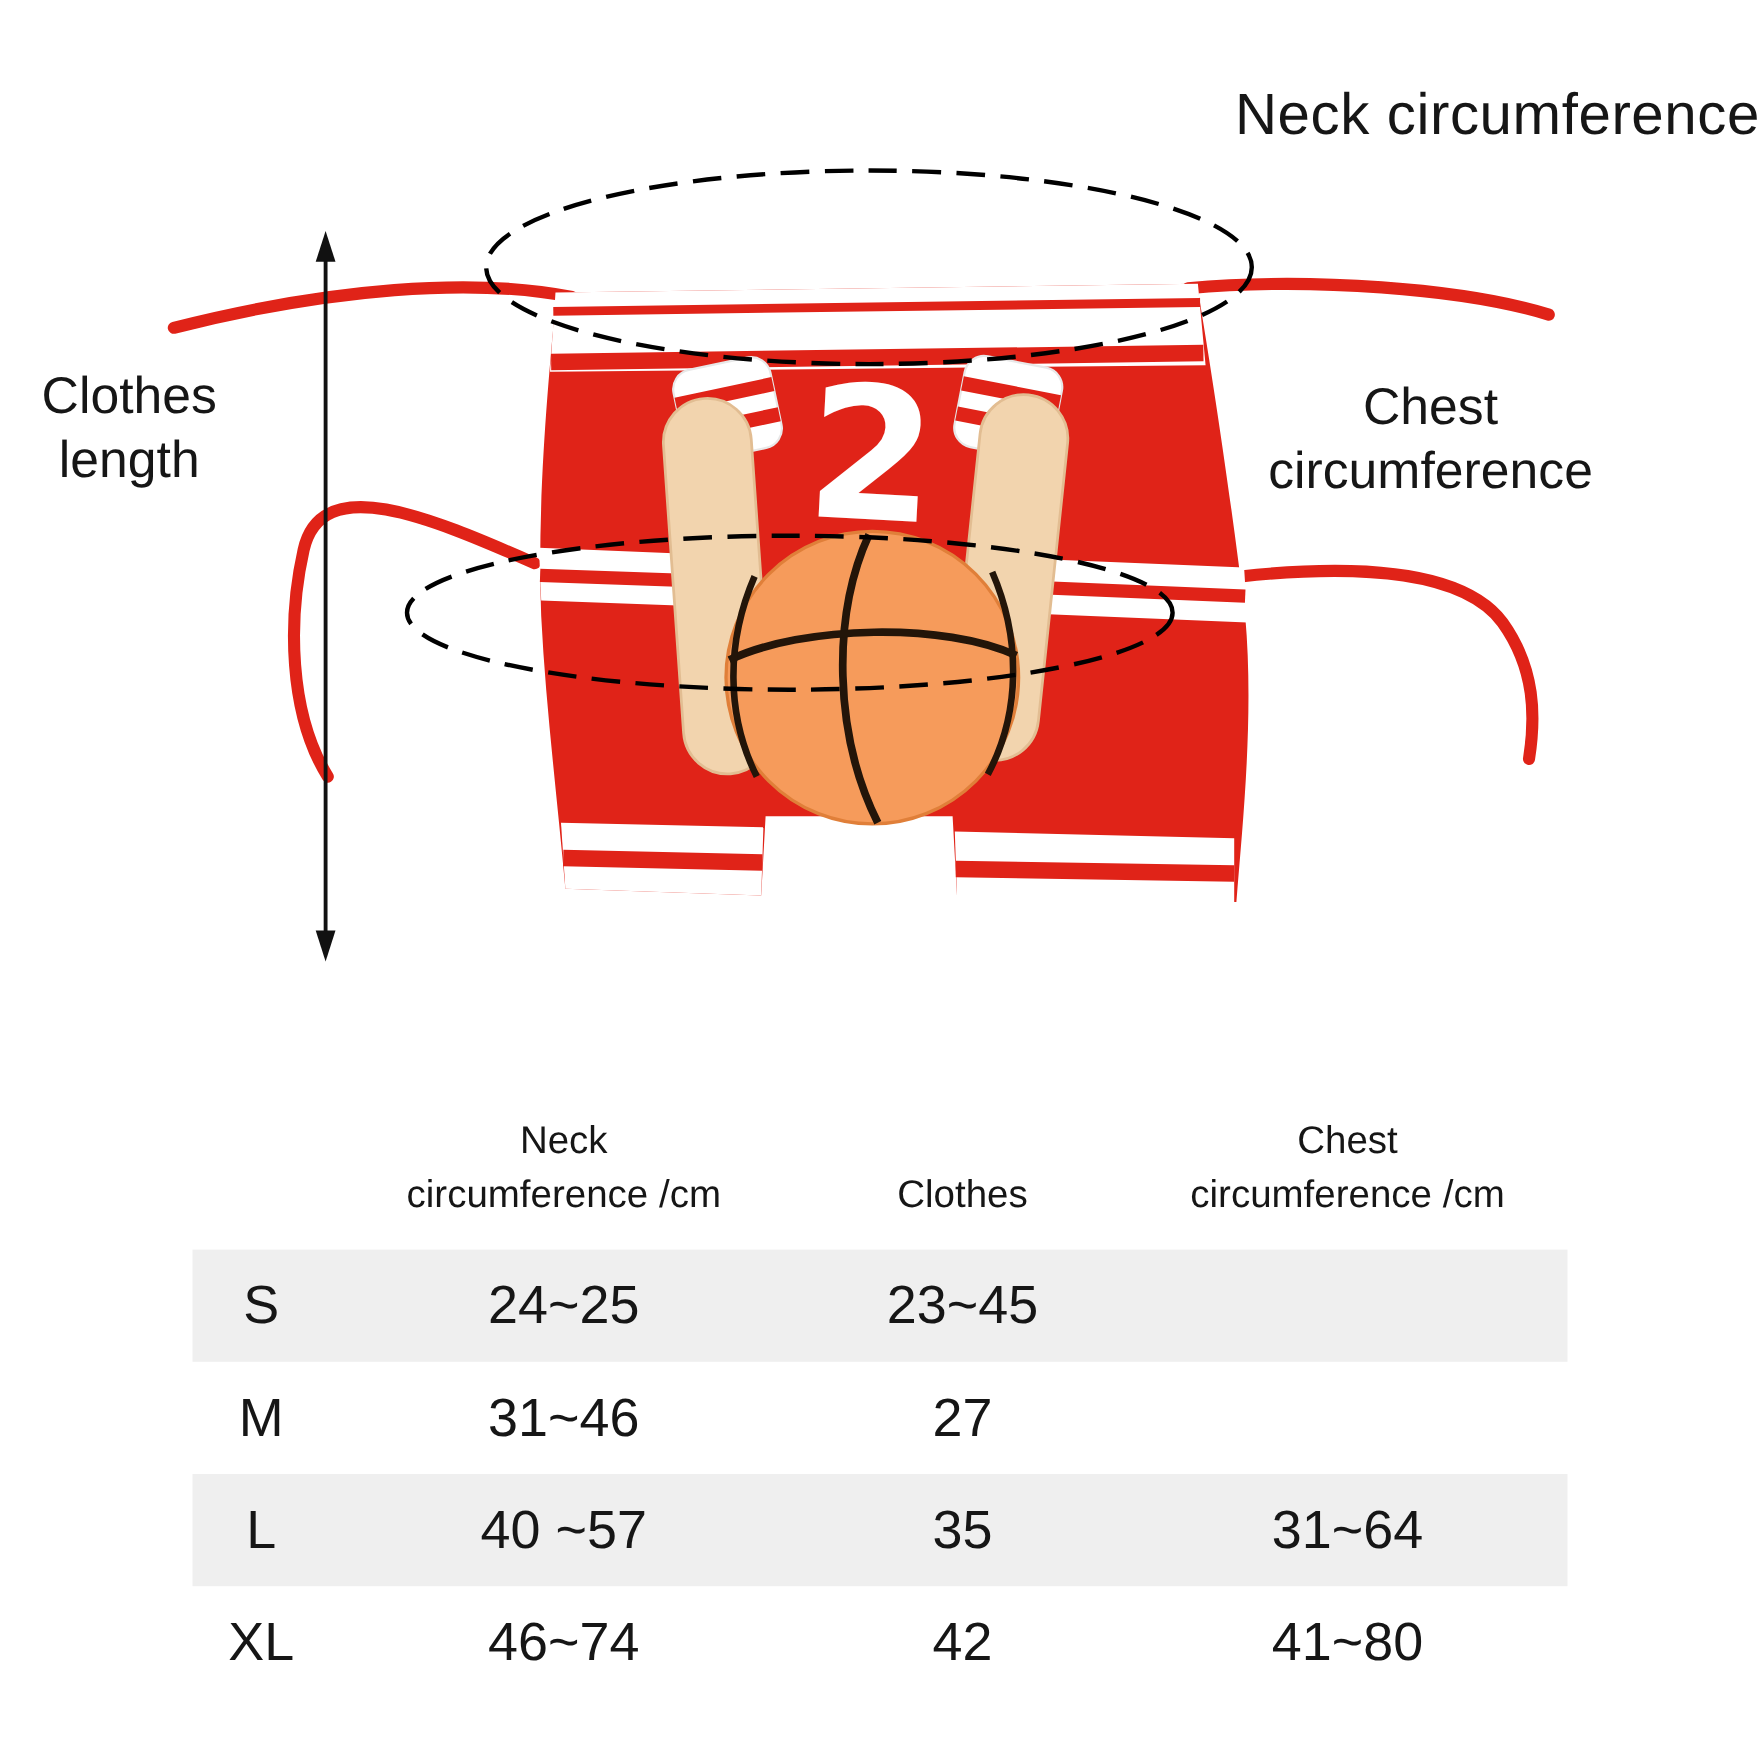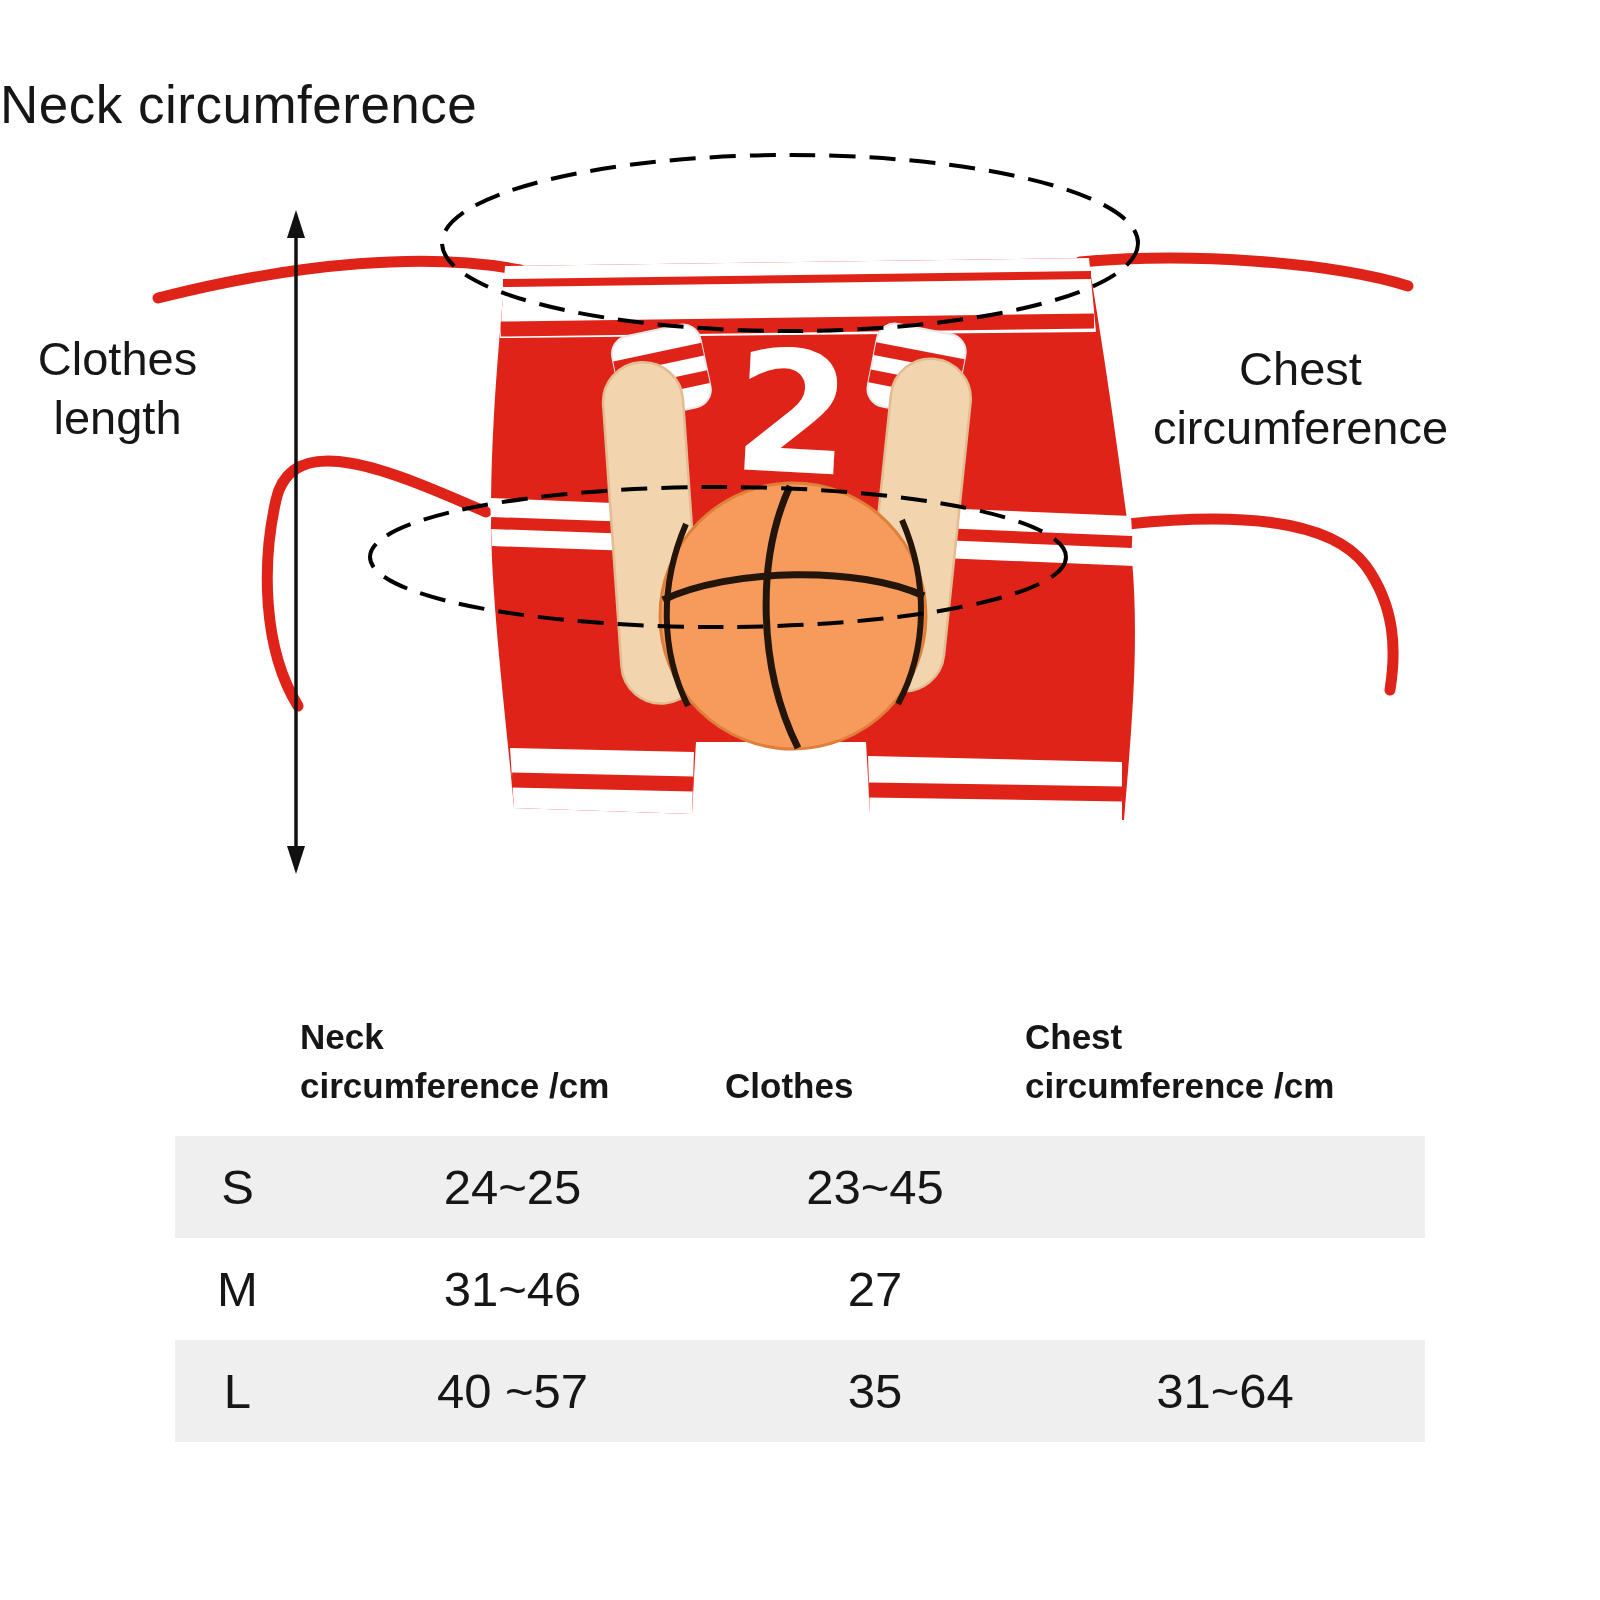--- a/index.html
+++ b/index.html
@@ -1,27 +1,27 @@
 <!DOCTYPE html>
 <html style="--red: #e02318; --orange: #f69b5b; --tan: #f2d4ae; --row_gray: #efefef; --ink: #161616;"><head>
 <meta charset="utf-8">
 <style>
   *{margin:0;padding:0;box-sizing:border-box}
   :root{--red:#e02318;--orange:#f69b5b;--tan:#f2d4ae;--row_gray:#efefef;--ink:#161616}
   html,body{background:#fff}
   .canvas{position:relative;width:1600px;height:1600px;background:#fff;overflow:hidden;
           font-family:"Liberation Sans", sans-serif;color:var(--ink)}
   .abs{position:absolute}
-  .title{top:74px;left:0;width:1600px;text-align:left;font-size:53px;font-weight:500;letter-spacing:.5px}
+  .title{top:74px;left:0;width:1600px;text-align:right;font-size:53px;font-weight:500;letter-spacing:.5px}
   .side-label{font-size:47px;font-weight:500;text-align:center;line-height:1.25}
   .clothes{top:330px;left:10px;width:215px}
   .chest{top:340px;left:1128px;width:345px}
   .art{top:0;left:0}
   .tbl-header{top:1012px;left:175px;width:1250px;display:grid;grid-template-columns:10% 34% 24% 32%;
-              font-weight:700;font-size:35px;line-height:1.4;text-align:left}
+              font-weight:400;font-size:35px;line-height:1.4;text-align:center}
   .rows{top:1136px;left:175px;width:1250px}
   .row{display:grid;grid-template-columns:10% 34% 24% 32%;height:102px;align-items:center;
        text-align:center;font-size:49px;font-weight:500}
   .row.stripe{background:var(--row_gray)}
   .hcell{display:flex;flex-direction:column;justify-content:flex-end}
 </style>
 </head>
 <body>
 
 <div class="canvas">
@@ -137,15 +137,21 @@
       <div class="size-cell">M</div>
       <div>31~46</div>
       <div>27</div>
     </div>
     <div class="row stripe">
       <div class="size-cell">L</div>
       <div>40 ~57</div>
       <div>35</div>
       <div>31~64</div>
     </div>
+    <div class="row">
+      <div class="size-cell">XL</div>
+      <div>46~74</div>
+      <div>42</div>
+      <div>41~80</div>
+    </div>
   </div>
 
 </div>
 
 </body></html>

